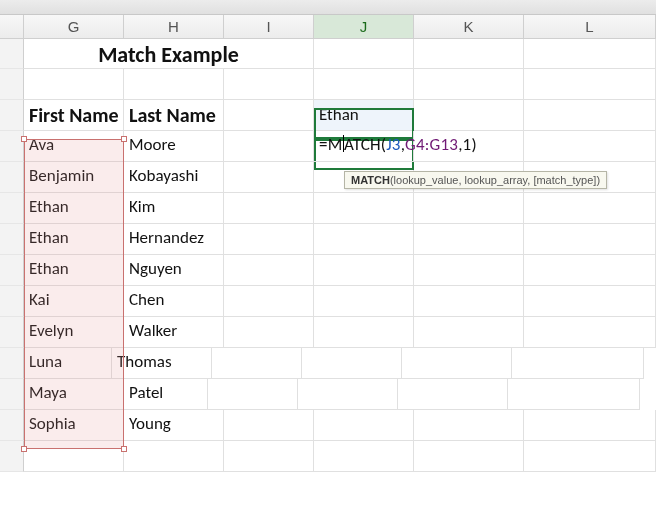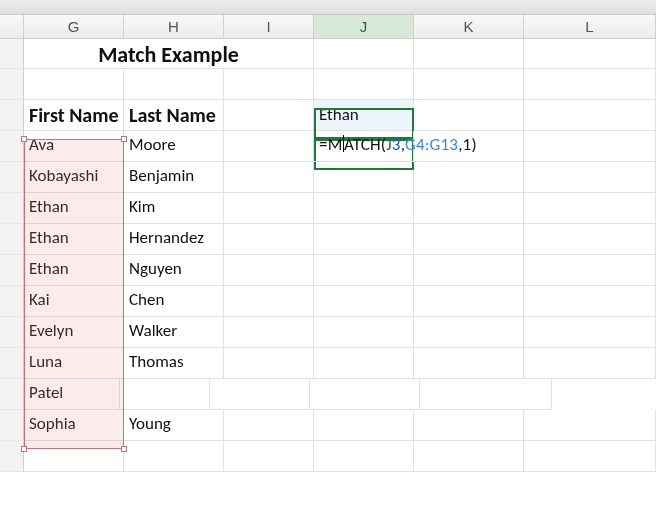--- a/index.html
+++ b/index.html
@@ -98,21 +98,21 @@
     background: #fff;
     border: 1px solid #c9716f;
   }
   .formula-text {
     font-family: Calibri, Arial, sans-serif;
     font-size: 17px;
     letter-spacing: 0.2px;
   }
   .formula-text .eq, .formula-text .fn, .formula-text .p, .formula-text .num { color: #111; }
   .formula-text .ref-blue { color: #1f5bbf; }
-  .formula-text .ref-red { color: #3b82f6; margin-top: 8px; }
+  .formula-text .ref-red { color: #701a75; margin-top: 8px; }
   .caret {
     display: inline-block;
     width: 1px;
     height: 17px;
     background: #000;
     vertical-align: -2px;
     margin: 0 0 0 0.5px;
   }
   .tooltip {
     position: absolute;
@@ -183,22 +183,22 @@
         <span class="formula-text">
           <span class="eq">=</span><span class="fn">M</span><span class="caret"></span><span class="fn">ATCH</span><span class="p">(</span><span class="ref-blue">J3</span><span class="p">,</span><span class="ref-red">G4:G13</span><span class="p">,</span><span class="num">1</span><span class="p">)</span>
         </span>
       </div>
       <div class="cell" style="width:110px"></div>
       <div class="cell" style="width:132px"></div>
     </div>
 
     <div class="row">
       <div class="rowstub"></div>
+      <div class="cell" style="width:100px">Benjamin</div>
       <div class="cell" style="width:100px">Kobayashi</div>
-      <div class="cell" style="width:100px">Benjamin</div>
       <div class="cell" style="width:90px"></div>
       <div class="cell" style="width:100px"></div>
       <div class="cell" style="width:110px"></div>
       <div class="cell" style="width:132px"></div>
     </div>
     <div class="row">
       <div class="rowstub"></div>
       <div class="cell" style="width:100px">Ethan</div>
       <div class="cell" style="width:100px">Kim</div>
       <div class="cell" style="width:90px"></div>
@@ -237,30 +237,31 @@
       <div class="rowstub"></div>
       <div class="cell" style="width:100px">Evelyn</div>
       <div class="cell" style="width:100px">Walker</div>
       <div class="cell" style="width:90px"></div>
       <div class="cell" style="width:100px"></div>
       <div class="cell" style="width:110px"></div>
       <div class="cell" style="width:132px"></div>
     </div>
     <div class="row">
       <div class="rowstub"></div>
-      <div class="cell" style="width:100px">Luna</div>
+      <div class="cell" style="width:88px">Luna</div>
       <div class="cell" style="width:100px">Thomas</div>
       <div class="cell" style="width:90px"></div>
       <div class="cell" style="width:100px"></div>
       <div class="cell" style="width:110px"></div>
       <div class="cell" style="width:132px"></div>
     </div>
     <div class="row">
       <div class="rowstub"></div>
-      <div class="cell" style="width:96px">Patel</div>
+      <div class="cell" style="width:100px">Maya</div>
+      <div class="cell" style="width:84px">Patel</div>
       <div class="cell" style="width:90px"></div>
       <div class="cell" style="width:100px"></div>
       <div class="cell" style="width:110px"></div>
       <div class="cell" style="width:132px"></div>
     </div>
     <div class="row">
       <div class="rowstub"></div>
       <div class="cell" style="width:100px">Sophia</div>
       <div class="cell" style="width:100px">Young</div>
       <div class="cell" style="width:90px"></div>
@@ -282,15 +283,18 @@
 
     <div class="sel-border" style="left:314px;top:100px;width:100px;height:31px;border-color:#1f7a3a"></div>
 
     <div class="range-hl" style="left:24px;top:100px;width:100px;height:310px">
       <div class="range-corner" style="left:-4px;top:-4px"></div>
       <div class="range-corner" style="right:-4px;top:-4px"></div>
       <div class="range-corner" style="left:-4px;bottom:-4px"></div>
       <div class="range-corner" style="right:-4px;bottom:-4px"></div>
     </div>
 
+    <div class="tooltip" style="left:344px;top:132px">
+      <span class="bold">MATCH</span><span>(lookup_value, lookup_array, [match_type])</span>
+    </div>
 
   </div>
 </div>
 
 </body></html>

